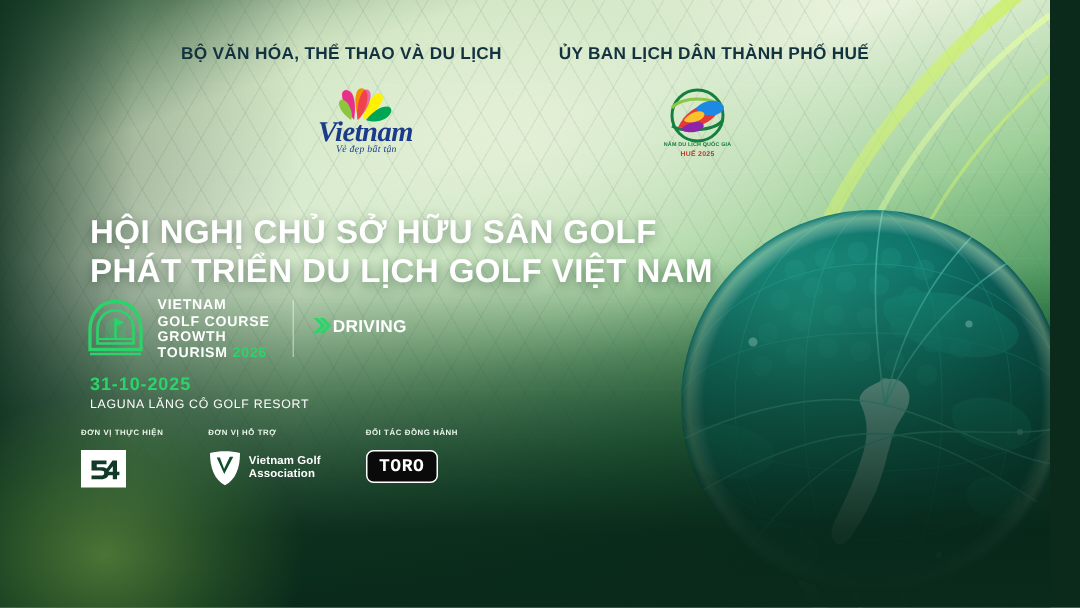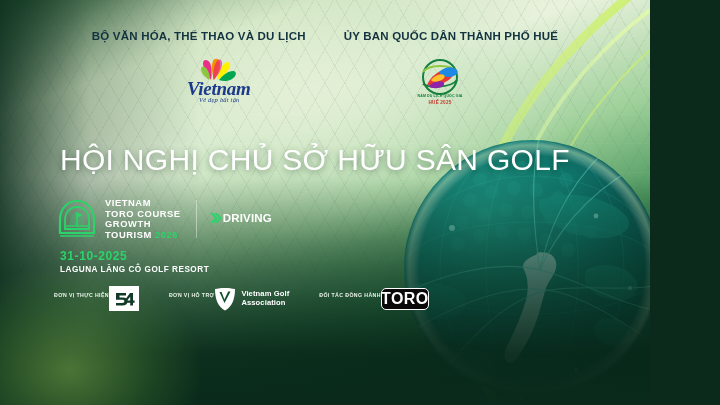--- a/index.html
+++ b/index.html
@@ -4,21 +4,21 @@
 <style>
   * { margin:0; padding:0; box-sizing:border-box; }
   html,body { width:720px; height:405px; overflow:hidden; }
   body {
     font-family:"Liberation Sans", sans-serif;
     background:#0b2a1c;
   }
 
   #poster {
     position:relative;
-    width:650px; height:405px;
+    width:700px; height:405px;
     overflow:hidden;
     background:
       radial-gradient(ellipse 340px 200px at 48% 22%, rgba(228,240,214,0.95) 0%, rgba(205,230,196,0.55) 45%, rgba(150,200,150,0.0) 78%),
       radial-gradient(ellipse 260px 180px at 6% 372%, rgba(140,205,70,0.0) 0%, rgba(0,0,0,0) 60%),
       linear-gradient(160deg, #2f5c3a 0%, #dce9c9 18%, #e9f2dd 33%, #9fd09a 52%, #3f8e55 70%, #14512f 84%, #0a2a1b 100%);
   }
 
   
   .hexlayer {
     position:absolute; inset:0;
@@ -98,21 +98,21 @@
   }
   .hue-txt2 {
     position:absolute; left:0; right:0; top:42px; text-align:center;
     font-size:4.6px; font-weight:bold; color:#c0392b; letter-spacing:0.2px;
   }
 
   
   .maintitle {
     position:absolute; left:60px; top:142px;
     color:#ffffff;
-    font-size:30px; font-weight:normal; line-height:1.17;
+    font-size:22px; font-weight:bold; line-height:1.17;
     letter-spacing:0.3px;
     text-shadow:0 2px 7px rgba(0,40,20,0.45);
     white-space:nowrap;
   }
 
   
   .lockup { position:absolute; left:58px; top:198px; display:flex; align-items:center; }
   .emblem { width:38px; height:40px; flex:0 0 auto; }
   .summit-words {
     margin-left:9px;
@@ -128,48 +128,48 @@
   }
   .chev { display:inline-block; vertical-align:-1px; margin-right:1px; }
 
   
   .datetime {
     position:absolute; left:60px; top:249px;
     color:#2bd46a; font-size:12px; font-weight:bold; letter-spacing:0.6px;
   }
   .venue {
     position:absolute; left:60px; top:265px;
-    color:#ffffff; font-size:8.2px; font-weight:bold; letter-spacing:0.5px;
+    color:#ffffff; font-size:8.2px; font-weight:normal; letter-spacing:0.5px;
   }
 
   
   .sponsors { position:absolute; left:54px; top:286px; display:flex; gap:30px; }
-  .spon-col { display:flex; flex-direction:row; align-items:center; }
+  .spon-col { display:flex; flex-direction:column; }
   .spon-label {
     color:#e9f4ea; font-size:5.2px; font-weight:bold; letter-spacing:0.4px;
     margin-bottom:8px; white-space:nowrap;
   }
 
   .box54 {
     width:30px; height:25px; background:#ffffff;
     display:flex; align-items:center; justify-content:center;
   }
   .vga { display:flex; align-items:center; gap:5px; }
   .vga-txt {
     color:#ffffff; font-size:7.6px; font-weight:bold; line-height:1.13;
     letter-spacing:0.1px; white-space:nowrap;
   }
   .toro {
     width:48px; height:22px; background:#0a0a0a; border-radius:5px;
     border:1.2px solid #ffffff;
     display:flex; align-items:center; justify-content:center;
   }
   .toro span {
-    font-family:Liberation Sans, sans-serif;
-    color:#ffffff; font-size:16px; font-weight:bold; letter-spacing:0.4px;
+    font-family:Liberation Mono, monospace;
+    color:#ffffff; font-size:12px; font-weight:bold; letter-spacing:0.4px;
   }
 </style>
 </head>
 <body>
 
 <div id="poster">
 
   <div class="hexlayer"></div>
   <div class="hexlayer2"></div>
 
@@ -281,21 +281,21 @@
       <circle cx="142" cy="148" r="128" fill="url(#glrim)"></circle>
     </svg>
   </div>
 
   <div class="bottomfade"></div>
   <div class="leftdark"></div>
   <div class="leftglow"></div>
 
   <div class="header">
     <div class="orgcol">BỘ VĂN HÓA, THỂ THAO VÀ DU LỊCH</div>
-    <div class="orgcol">ỦY BAN QUỐC DÂN THÀNH PHỐ HUẾ</div>
+    <div class="orgcol">ỦY BAN LỊCH DÂN THÀNH PHỐ HUẾ</div>
   </div>
 
   <div class="orglogos">
 
     <div class="vnlogo">
       <svg width="44" height="24" viewBox="0 0 44 24" style="position:absolute;left:16px;top:0;">
         <path d="M16,22 C12,16 8,10 8,5 C8,1 13,1 15,5 C17,9 17,16 16,22 Z" fill="#e8308a"></path>
         <path d="M19,22 C17,15 16,8 18,3 C20,-1 25,1 25,6 C25,12 22,18 19,22 Z" fill="#f39200"></path>
         <path d="M22,22 C23,15 26,8 30,5 C34,2 37,6 34,11 C31,16 26,20 22,22 Z" fill="#fff200"></path>
         <path d="M24,22 C28,17 33,13 38,13 C42,13 42,18 37,21 C33,23.5 28,23.5 24,22 Z" fill="#00a651"></path>
@@ -316,37 +316,38 @@
         <path d="M20,28 C24,24 30,22 34,24 C37,26 34,29 29,30 C25,30.5 21,30 20,28 Z" fill="#8e24aa"></path>
         <path d="M22,22 C26,17 32,15 35,17 C37,19 34,22 30,23 C27,24 23,24 22,22 Z" fill="#fbc02d"></path>
       </svg>
       <div class="hue-txt1">NĂM DU LỊCH QUỐC GIA</div>
       <div class="hue-txt2">HUẾ 2025</div>
     </div>
   </div>
 
   <div class="maintitle">
     <div>HỘI NGHỊ CHỦ SỞ HỮU SÂN GOLF</div>
+    <div>PHÁT TRIỂN DU LỊCH GOLF VIỆT NAM</div>
   </div>
 
   <div class="lockup">
 
     <svg class="emblem" viewBox="0 0 38 40">
       <path d="M19,2 C29,2 36,10 36,21 L36,34 L2,34 L2,21 C2,10 9,2 19,2 Z" fill="none" stroke="#2bd46a" stroke-width="2.2"></path>
       <path d="M19,8 C26,8 31,13.5 31,21 L31,30 L7,30 L7,21 C7,13.5 12,8 19,8 Z" fill="none" stroke="#2bd46a" stroke-width="1.8"></path>
       <path d="M19,13 C23,13 26,16 26,21 L26,27 L12,27 L12,21 C12,16 15,13 19,13 Z" fill="#2bd46a" opacity="0.25"></path>
       <line x1="19" y1="13" x2="19" y2="27" stroke="#2bd46a" stroke-width="1.6"></line>
       <path d="M19,13.5 L25,16 L19,18.5 Z" fill="#2bd46a"></path>
       <line x1="8" y1="27" x2="30" y2="27" stroke="#2bd46a" stroke-width="1.4"></line>
       <line x1="2" y1="37" x2="36" y2="37" stroke="#2bd46a" stroke-width="1.6"></line>
     </svg>
 
     <div class="summit-words">
       <div>VIETNAM</div>
-      <div>TORO COURSE</div>
+      <div>GOLF COURSE</div>
       <div>GROWTH</div>
       <div>
         <span>TOURISM</span>
         <span class="yr">2026</span>
       </div>
     </div>
 
     <div class="vdivide"></div>
 
     <div class="tagline">

